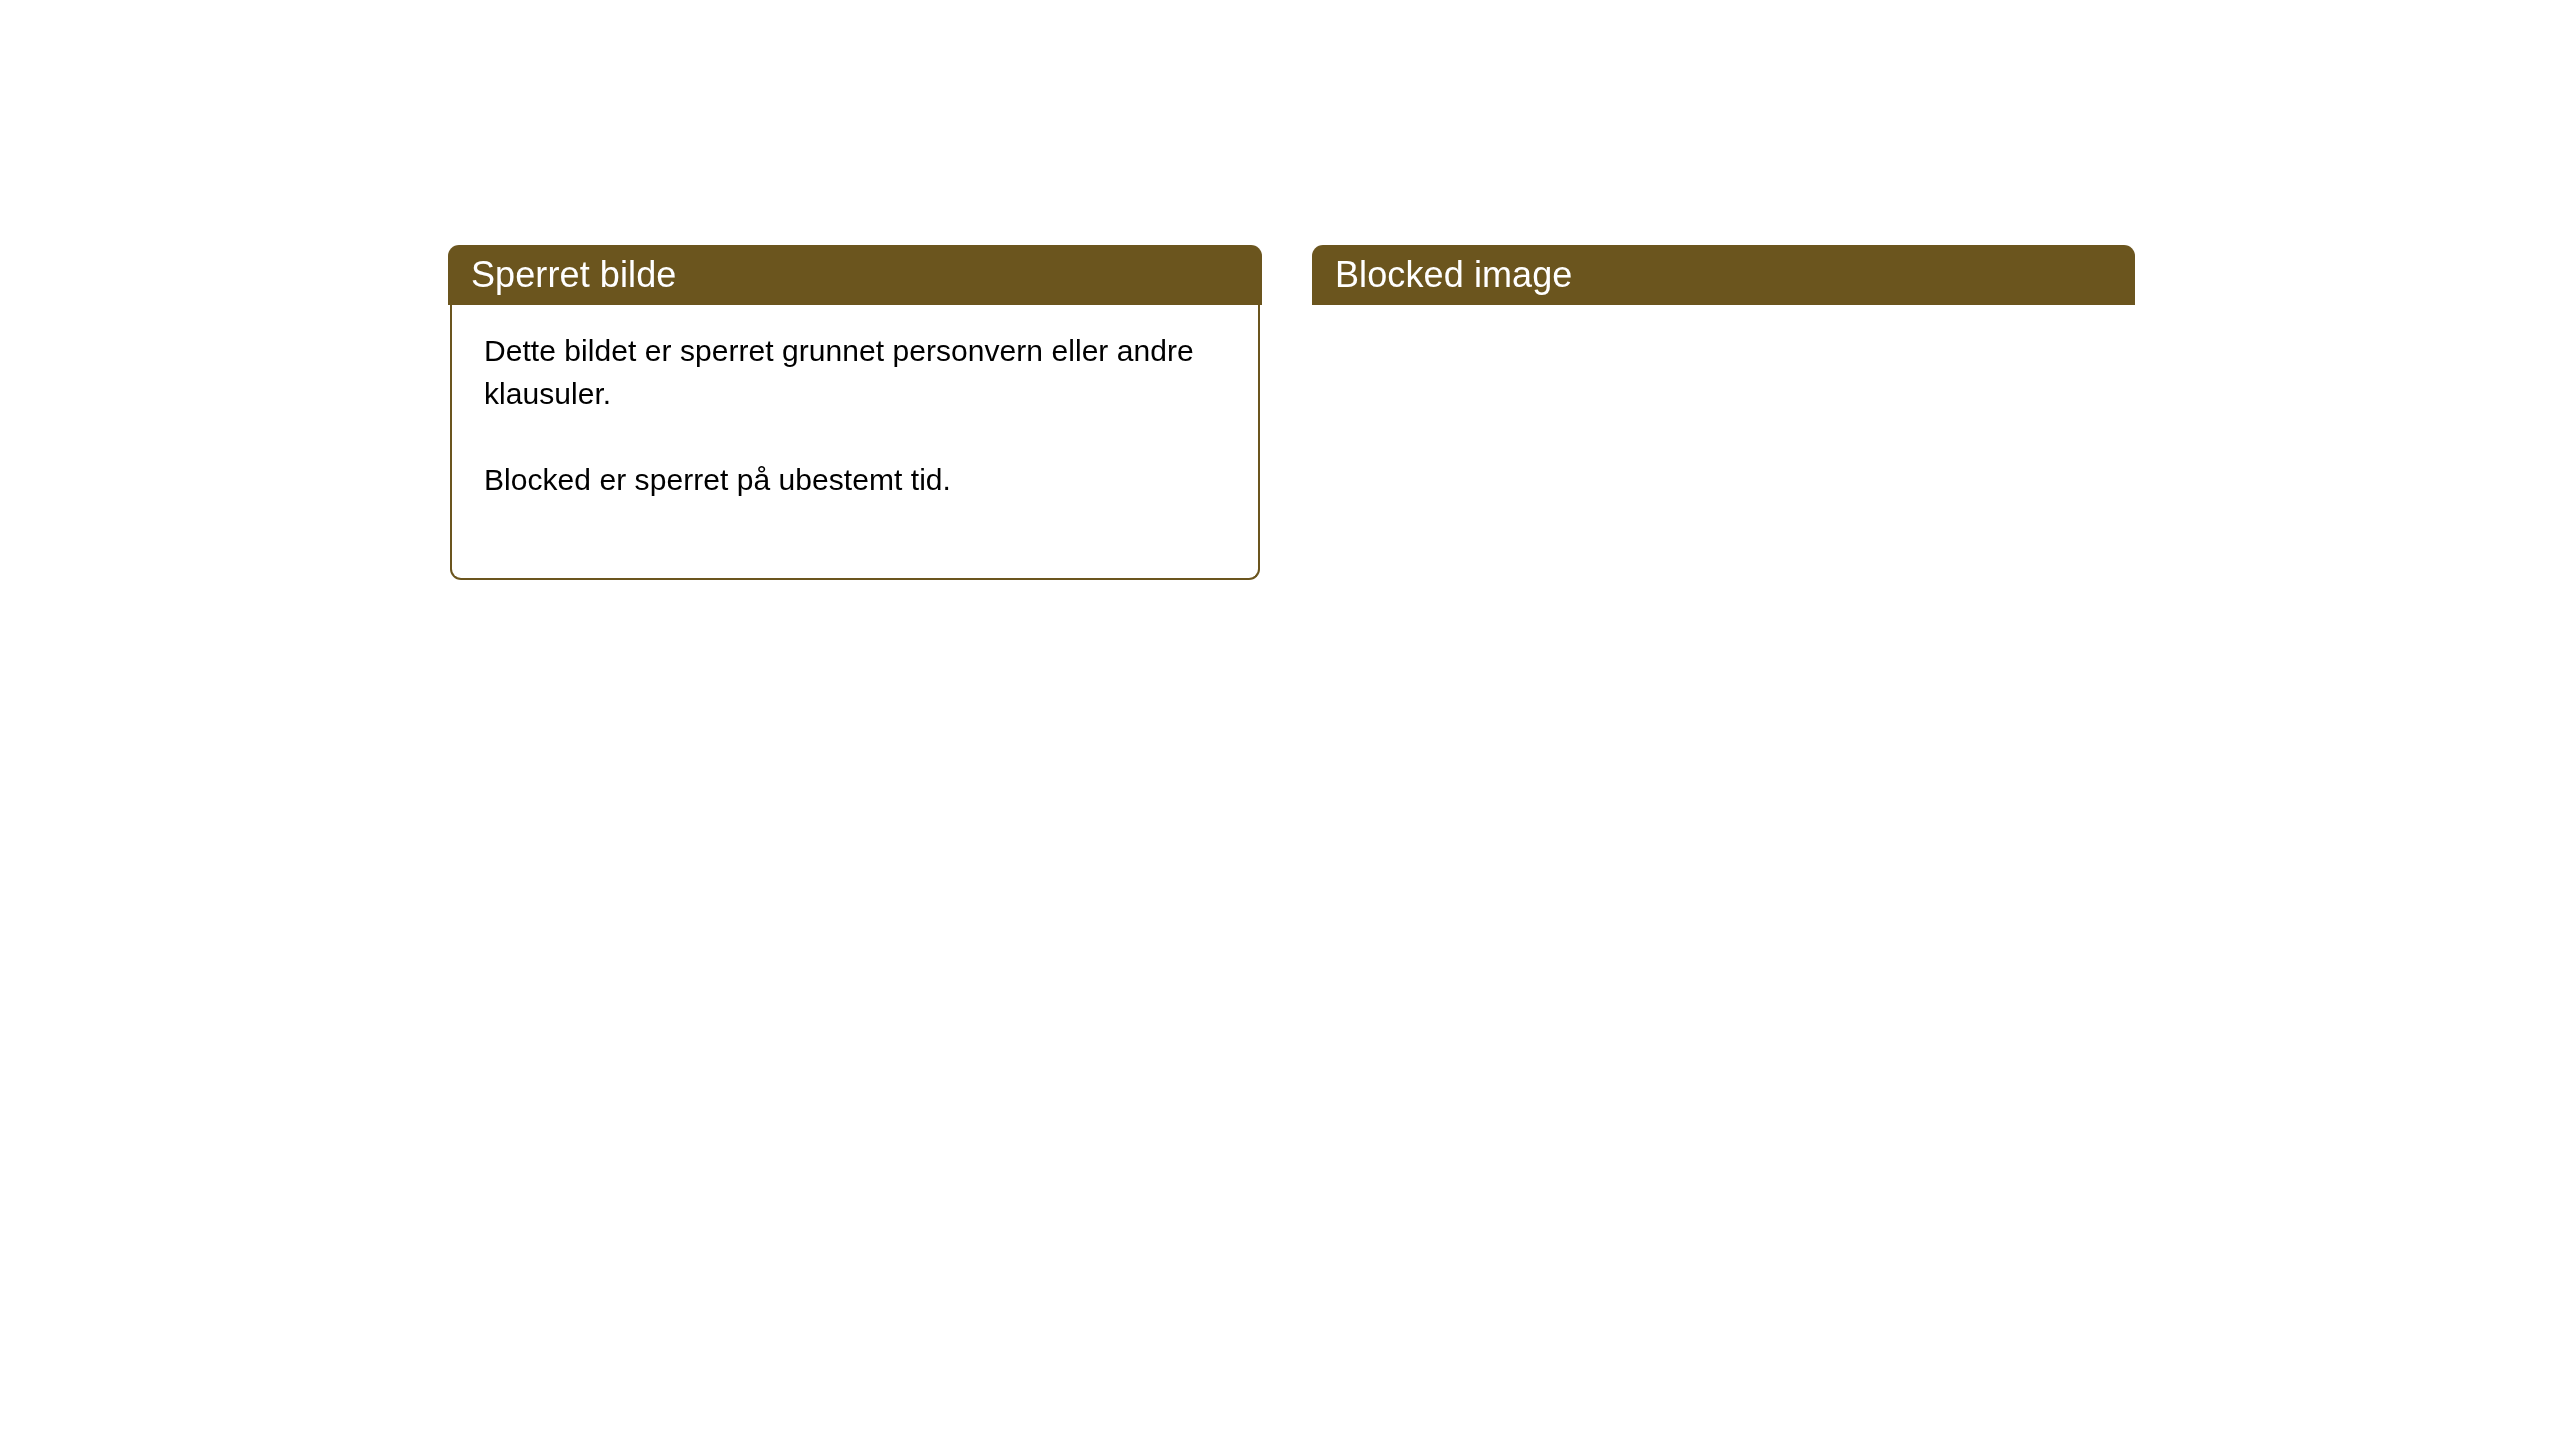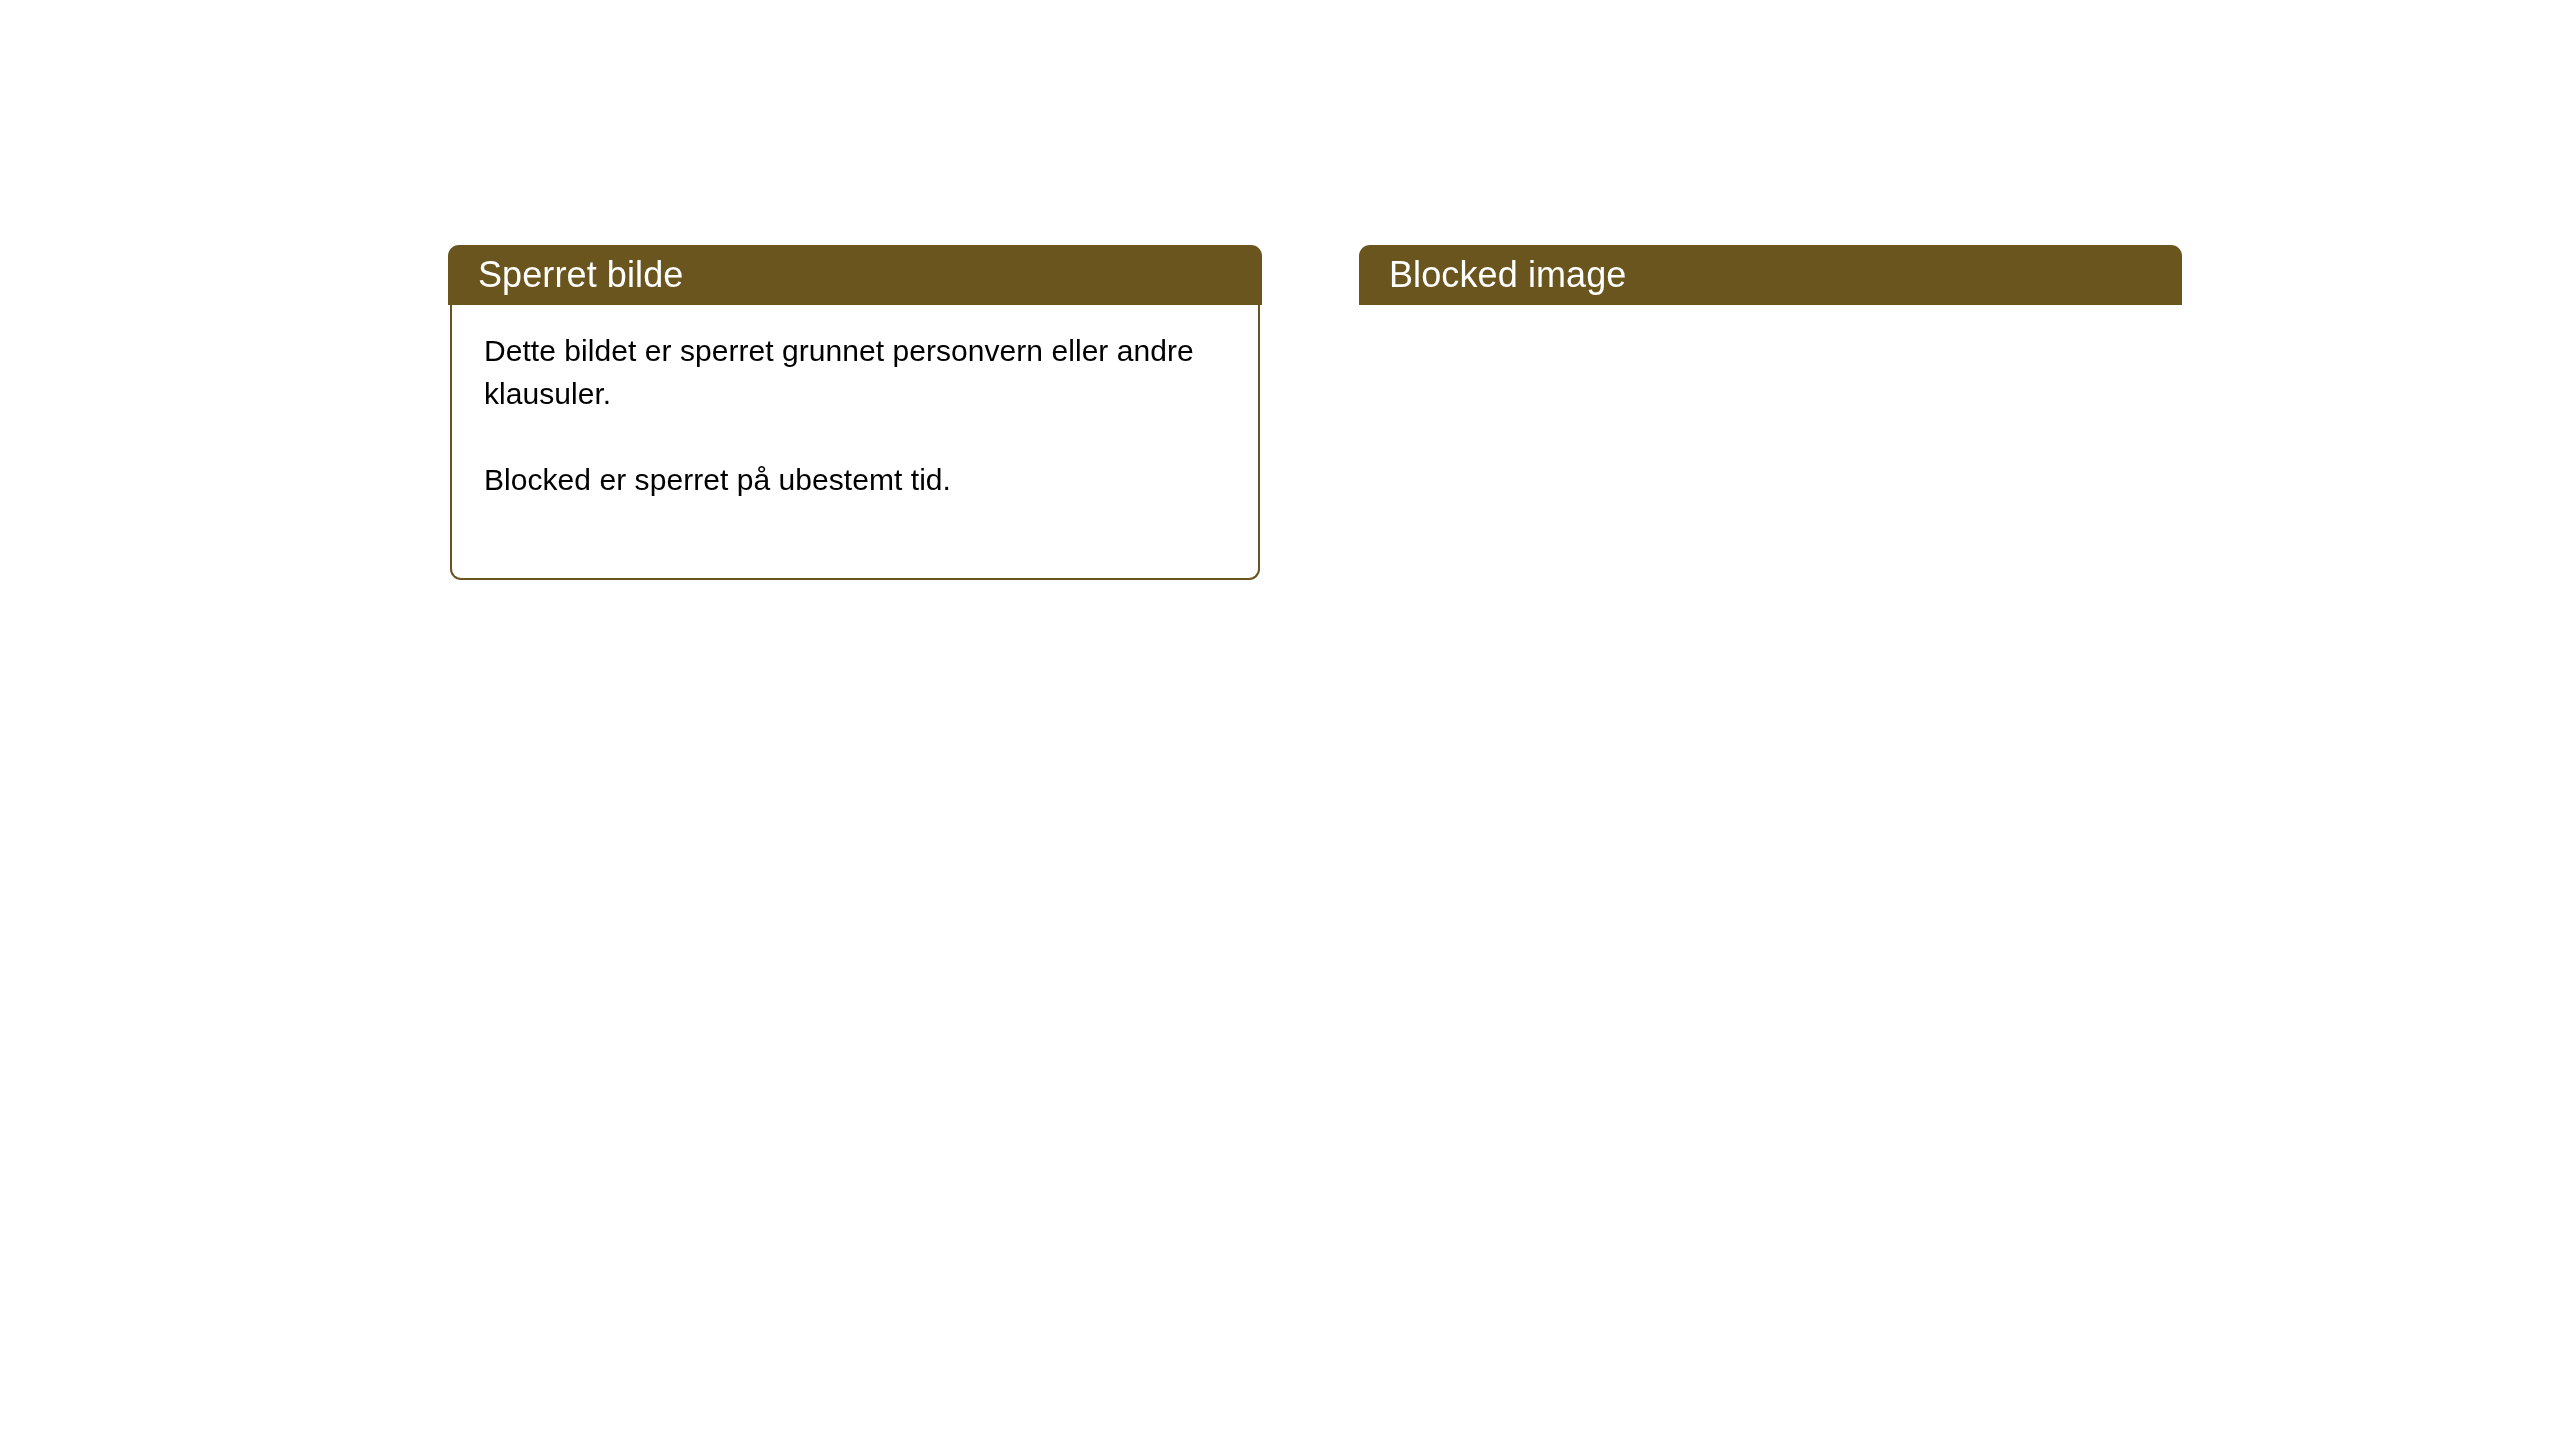--- a/index.html
+++ b/index.html
@@ -31,21 +31,21 @@
   
   #card-no {
     left: 448px;
     top: 245px;
     width: 814px;
     height: 335px;
   }
 
   
   #card-en {
-    left: 1359px;
+    left: 1312px;
     top: 245px;
     width: 823px;
     height: 390px;
   }
 
   .card-header {
     position: absolute;
     left: 0;
     top: 0;
     width: 100%;
@@ -58,21 +58,21 @@
     z-index: 2;
   }
 
   .card-title {
     display: block;
     color: #ffffff;
     font-size: 36px;
     line-height: 42px;
     font-weight: 400;
     letter-spacing: 0.1px;
-    padding-left: 30px;
+    padding-left: 23px;
     white-space: nowrap;
   }
 
   .card-body {
     position: absolute;
     left: 2px;
     top: 58px;
     right: 2px;
     bottom: 0;
     background: #ffffff;

